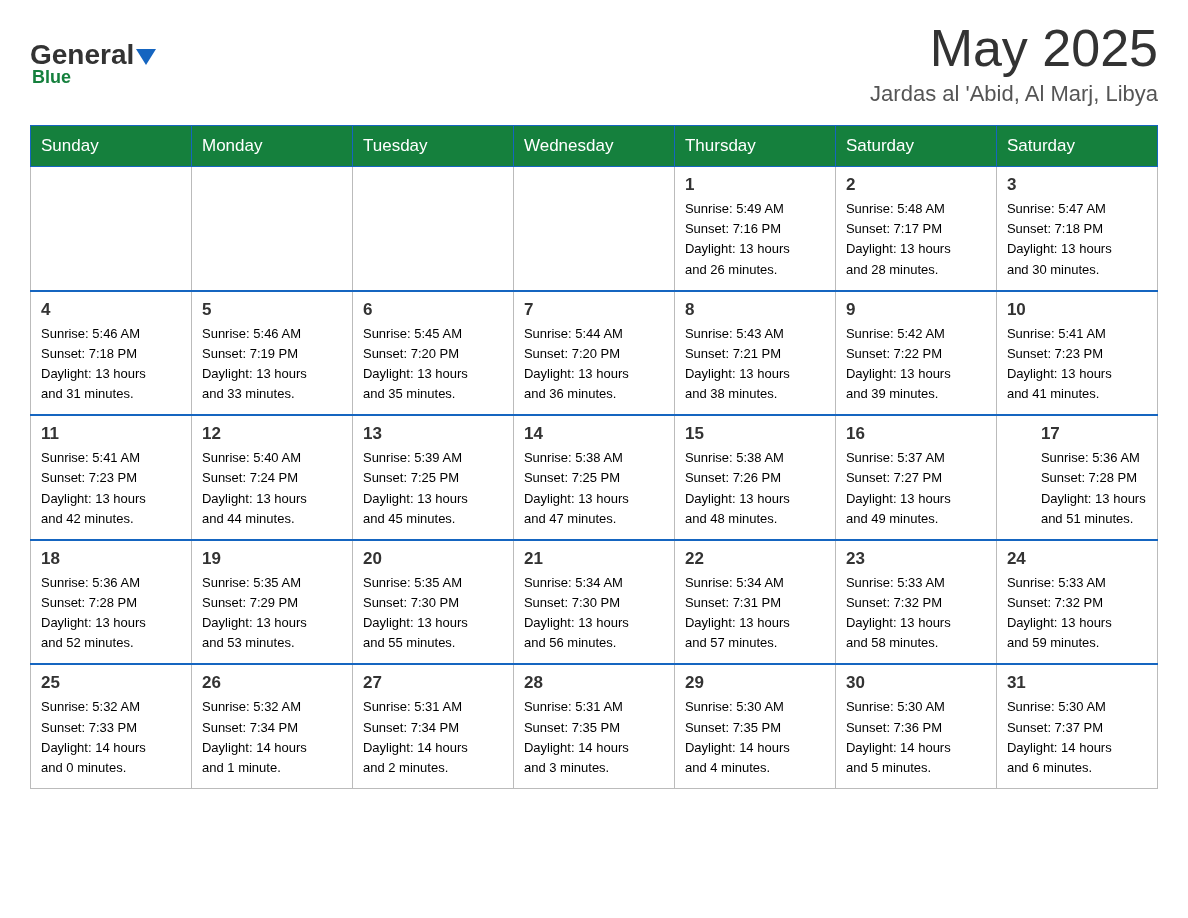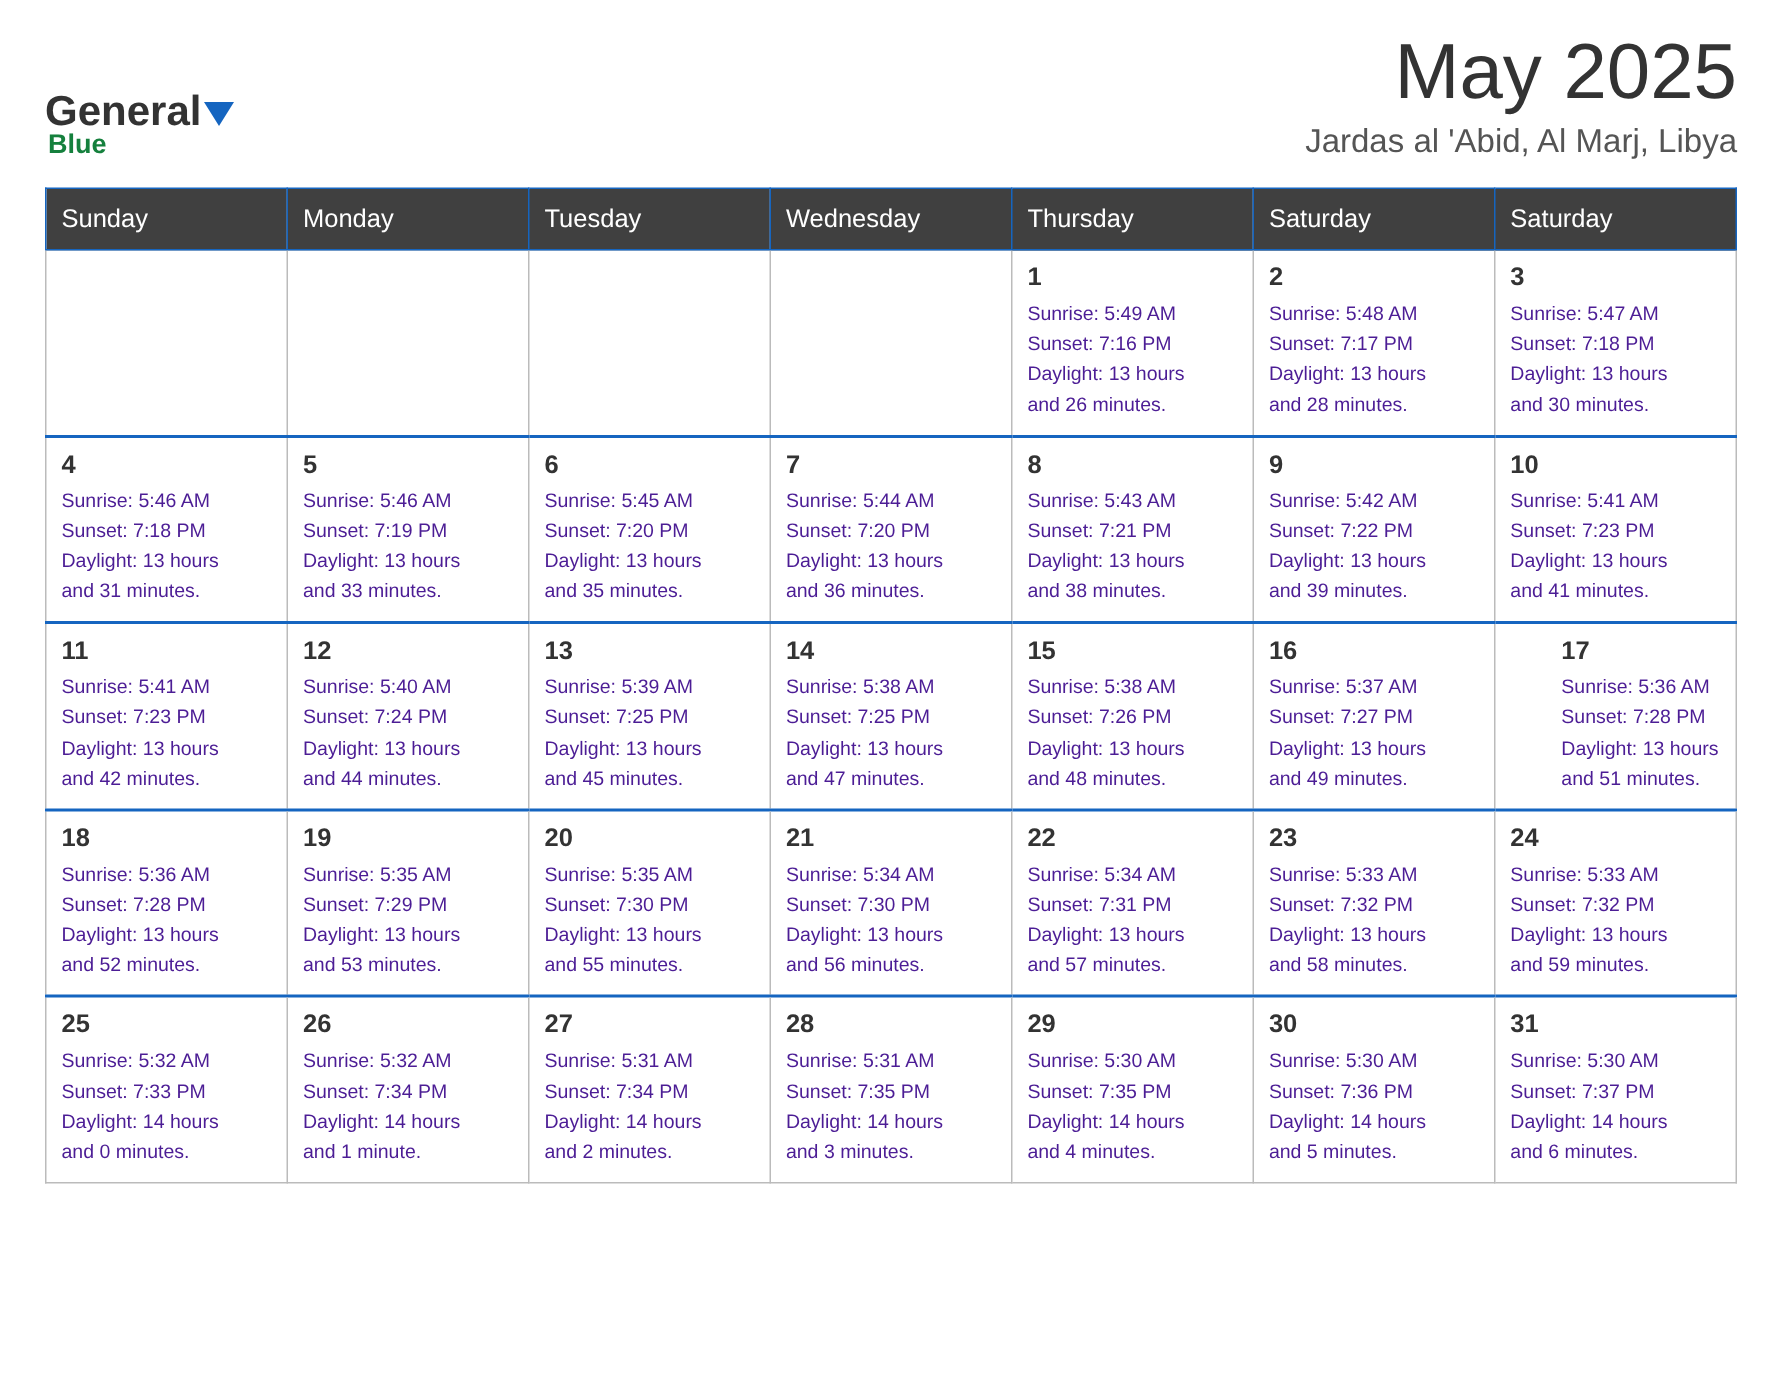--- a/index.html
+++ b/index.html
@@ -7,21 +7,21 @@
       font-family: Arial, sans-serif;
       background: #fff;
       color: #333;
       width: 1188px;
       min-height: 918px;
       padding: 20px 30px 30px 30px;
     }
     .header {
       display: flex;
       justify-content: space-between;
-      align-items: flex-end;
+      align-items: center;
       margin-bottom: 18px;
     }
     .logo-text-general {
       font-size: 28px;
       font-weight: bold;
       color: #333;
     }
     .logo-wrapper {
       display: flex;
       flex-direction: column;
@@ -50,21 +50,21 @@
       font-size: 22px;
       color: #555;
       margin-top: 4px;
     }
     .calendar {
       width: 100%;
       border-collapse: collapse;
       border: 1.5px solid #999;
     }
     .calendar th {
-      background-color: #404040;
+      background-color: #15803d;
       color: #fff;
       text-align: left;
       padding: 10px 10px;
       font-size: 17px;
       font-weight: normal;
       border: 1px solid #1565c0;
     }
     .calendar td {
       vertical-align: top;
       padding: 8px 10px 10px 10px;
@@ -74,21 +74,21 @@
     }
     .day-number {
       font-size: 17px;
       font-weight: bold;
       color: #333;
       display: block;
       margin-bottom: 4px;
     }
     .day-info {
       font-size: 13px;
-      color: #4c1d95;
+      color: #000000;
       line-height: 1.55;
     }
     .empty-cell {
       background: #fff;
     }
   </style>
 </head>
 <body>
 
 <div class="header">

